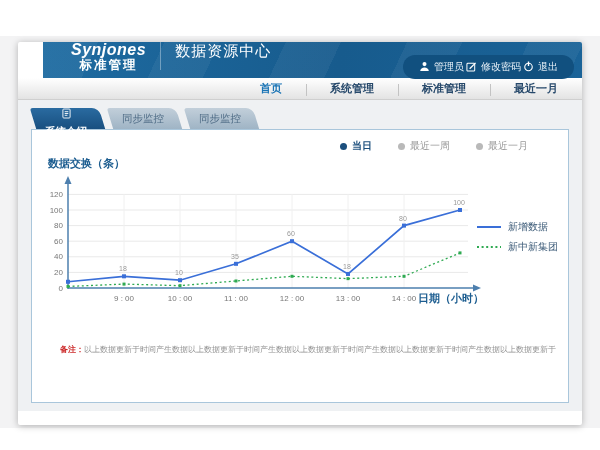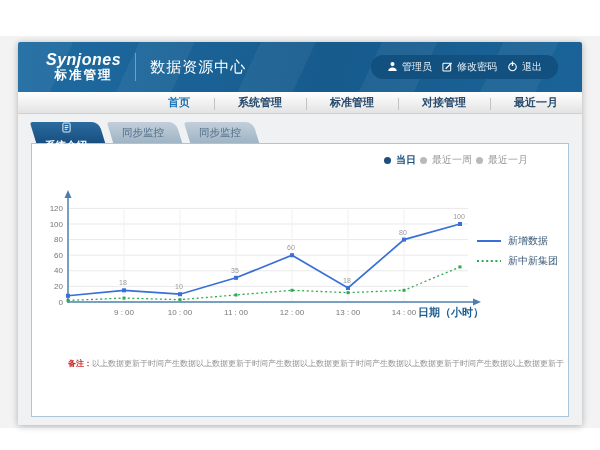--- a/index.html
+++ b/index.html
@@ -4,32 +4,32 @@
 <style>
   * { margin:0; padding:0; box-sizing:border-box; }
   html,body { width:600px; height:450px; overflow:hidden;
     font-family:"Liberation Sans","DejaVu Sans",sans-serif; }
   body { background:linear-gradient(#ffffff 0 36px,#f3f3f4 36px 428px,#ffffff 428px 100%); }
 
   .window { position:absolute; left:18px; top:42px; width:564px; height:383px;
     background:#fff; border-radius:2px; box-shadow:0 1px 7px rgba(0,0,0,.28); overflow:hidden; }
 
   
-  .header { position:relative; height:50px; display:flex; align-items:center;
+  .header { position:relative; height:36px; display:flex; align-items:flex-start;
     background:linear-gradient(100deg,#1e6ba1,#175b8d 55%,#1a6398);
-    color:#fff; padding:0 14px; }
+    color:#fff; padding:0 14px;margin-left:25px; }
   .header::after { content:""; position:absolute; inset:0; pointer-events:none;
     background:repeating-linear-gradient(115deg,rgba(255,255,255,.05) 0 50px,rgba(255,255,255,0) 50px 110px); }
   .logo { display:flex; flex-direction:column; align-items:center; line-height:1.05; margin-left:14px; z-index:1; }
   .logo-en { font-size:16px; font-weight:bold; letter-spacing:.5px; font-style:italic; }
   .logo-cn { font-size:12.5px; font-weight:bold; letter-spacing:2px; }
   .header-sep { width:1px; height:28px; background:rgba(255,255,255,.35); margin:0 14px; z-index:1; }
   .app-title { font-size:15px; letter-spacing:1px; z-index:1; }
-  .user-pill { position:absolute; right:24px; top:13px; height:24px; display:flex; align-items:center;
-    gap:10px; background:#11507f; border-radius:12px; padding:0 16px; z-index:2; }
+  .user-pill { position:absolute; right:8px; top:13px; height:24px; display:flex; align-items:center;
+    gap:2px; background:#11507f; border-radius:12px; padding:0 16px; z-index:2; }
   .user-item { display:flex; align-items:center; gap:4px; font-size:10px; color:#e8f1f8; cursor:pointer; white-space:nowrap; }
   .user-item svg { width:11px; height:11px; }
 
   
   .nav { height:22px; display:flex; align-items:center;
     background:linear-gradient(#ffffff,#e3e3e3); border-bottom:1px solid #cfcfcf; padding-left:18px;justify-content:flex-end; }
   .nav-item { font-size:11px; font-weight:bold; color:#27496b; padding:0 24px; cursor:pointer; position:relative; }
   .nav-item + .nav-item::before { content:""; position:absolute; left:0; top:3px; width:1px; height:12px; background:#c3c3c3; }
   .nav-item.active { color:#1a74b5; }
 
@@ -42,37 +42,37 @@
     border-radius:3px 7px 0 0; z-index:0; }
   .tab.active { color:#fff; font-weight:bold;flex-direction:column; }
   .tab.active::before { background:linear-gradient(#2a6ba0,#184f80); }
   .tab.inactive { color:#4e6b85;justify-content:flex-end; }
   .tab.inactive::before { background:linear-gradient(#c2cfda,#9fb4c5); }
   .tab > * { position:relative; z-index:1; }
   .tab svg { width:9px; height:11px; }
 
   .panel { position:relative; height:274px; background:#fff; border:1px solid #a9c6db; }
 
-  .filters { position:absolute; top:9px; right:40px; display:flex; gap:4px; }
+  .filters { position:absolute; top:9px; right:40px; display:flex; gap:26px; }
   .filter { display:flex; align-items:center; gap:5px; font-size:10px; cursor:pointer; color:#9a9a9a; }
   .filter .dot { width:7px; height:7px; border-radius:50%; background:#b9b9b9; }
   .filter.selected { color:#1c4f7d; font-weight:bold; }
   .filter.selected .dot { background:#1c4f7d; }
 
   .y-title { position:absolute; top:26px; left:16px; font-size:11px; font-weight:bold; color:#1c5d90; }
   .chart-svg { position:absolute; left:0; top:40px; }
   .tick { font-size:8px; fill:#777; }
   .dlabel { font-size:7px; fill:#999; }
   .axis-title { font-size:11px; font-weight:bold; fill:#1c5d90; }
 
   .series-legend { position:absolute; right:10px; top:90px; display:flex; flex-direction:column; gap:6px; }
   .legend-item { display:flex; align-items:center; gap:7px; font-size:10px; color:#3b5a77; cursor:pointer; }
   .legend-item svg { width:24px; height:4px; }
 
-  .note { position:absolute; top:214px; left:16px; width:100%; text-align:center;
+  .note { position:absolute; top:214px; left:8px; width:100%; text-align:center;
     font-size:8px; color:#909090; white-space:nowrap; }
   .note .note-prefix { color:#cc2a2a; font-weight:bold; }
 </style>
 </head>
 <body>
 
 <div class="window">
 
   <div class="header">
     <div class="logo">
@@ -103,21 +103,20 @@
             </svg></span>
           <span>退出</span>
         </div>
       </div>
   </div>
 
   <div class="nav">
       <div class="nav-item active">首页</div>
       <div class="nav-item">系统管理</div>
       <div class="nav-item">标准管理</div>
-      <div class="nav-item">对接管理</div>
       <div class="nav-item">最近一月</div>
     </div>
 
   <div class="content">
     <div class="tabs">
         <div class="tab active">
           <span><svg viewBox="0 0 10 12" fill="none" stroke="#fff" stroke-width="1">
               <rect x="1" y="1" width="8" height="10" rx="1"></rect>
               <path d="M3 4h4M3 6h4M3 8h3"></path>
             </svg></span>
@@ -139,20 +138,21 @@
           </div>
           <div class="filter">
             <span class="dot"></span>
             <span>最近一周</span>
           </div>
           <div class="filter">
             <span class="dot"></span>
             <span>最近一月</span>
           </div>
         </div>
+      <div class="y-title">数据交换（条）</div>
       <svg class="chart-svg" width="460" height="152">
           <line x1="36" y1="102.4" x2="436" y2="102.4" stroke="#e9e9e9" stroke-width="1"></line>
           <line x1="36" y1="86.8" x2="436" y2="86.8" stroke="#e9e9e9" stroke-width="1"></line>
           <line x1="36" y1="71.19999999999999" x2="436" y2="71.19999999999999" stroke="#e9e9e9" stroke-width="1"></line>
           <line x1="36" y1="55.599999999999994" x2="436" y2="55.599999999999994" stroke="#e9e9e9" stroke-width="1"></line>
           <line x1="36" y1="40" x2="436" y2="40" stroke="#e9e9e9" stroke-width="1"></line>
           <line x1="36" y1="24.39999999999999" x2="436" y2="24.39999999999999" stroke="#e9e9e9" stroke-width="1"></line>
           <line x1="92" y1="24.39999999999999" x2="92" y2="118" stroke="#f0f0f0"></line>
           <line x1="148" y1="24.39999999999999" x2="148" y2="118" stroke="#f0f0f0"></line>
           <line x1="204" y1="24.39999999999999" x2="204" y2="118" stroke="#f0f0f0"></line>

